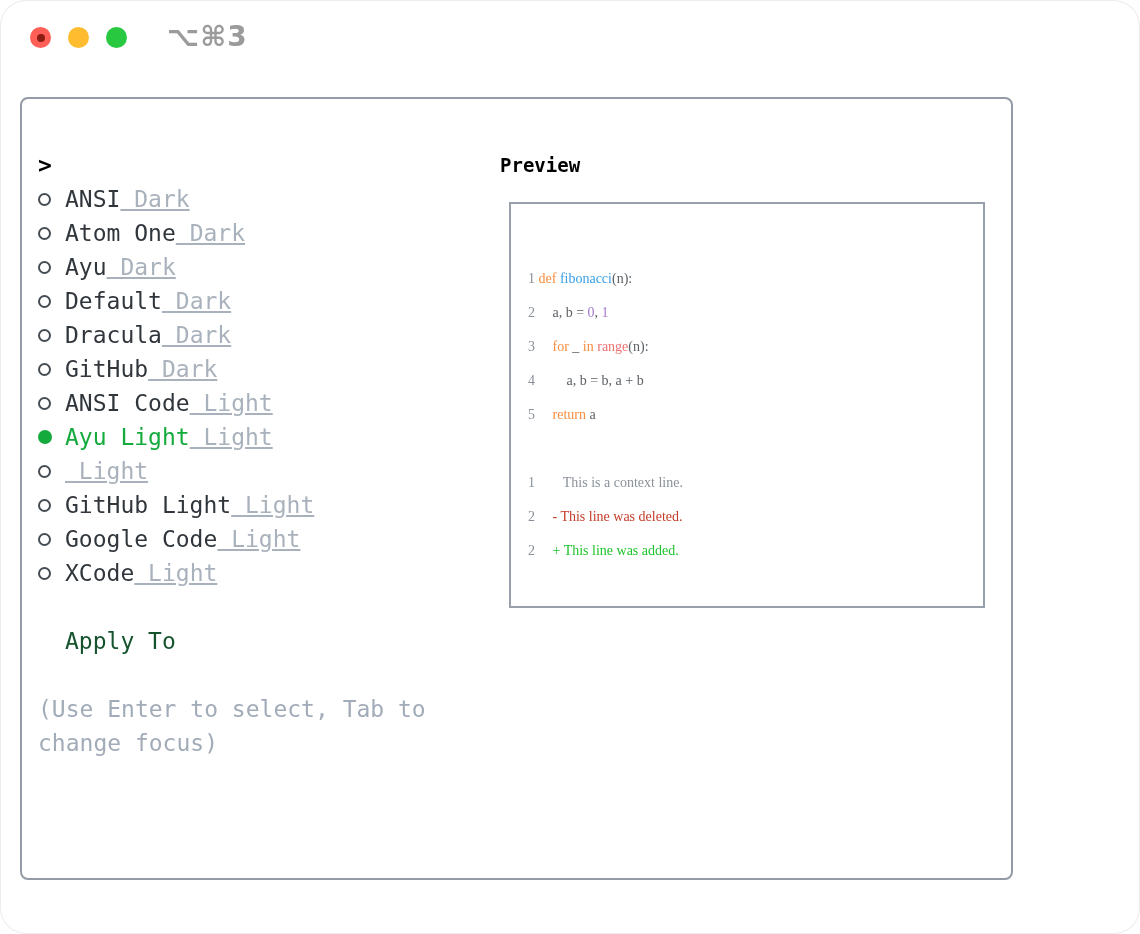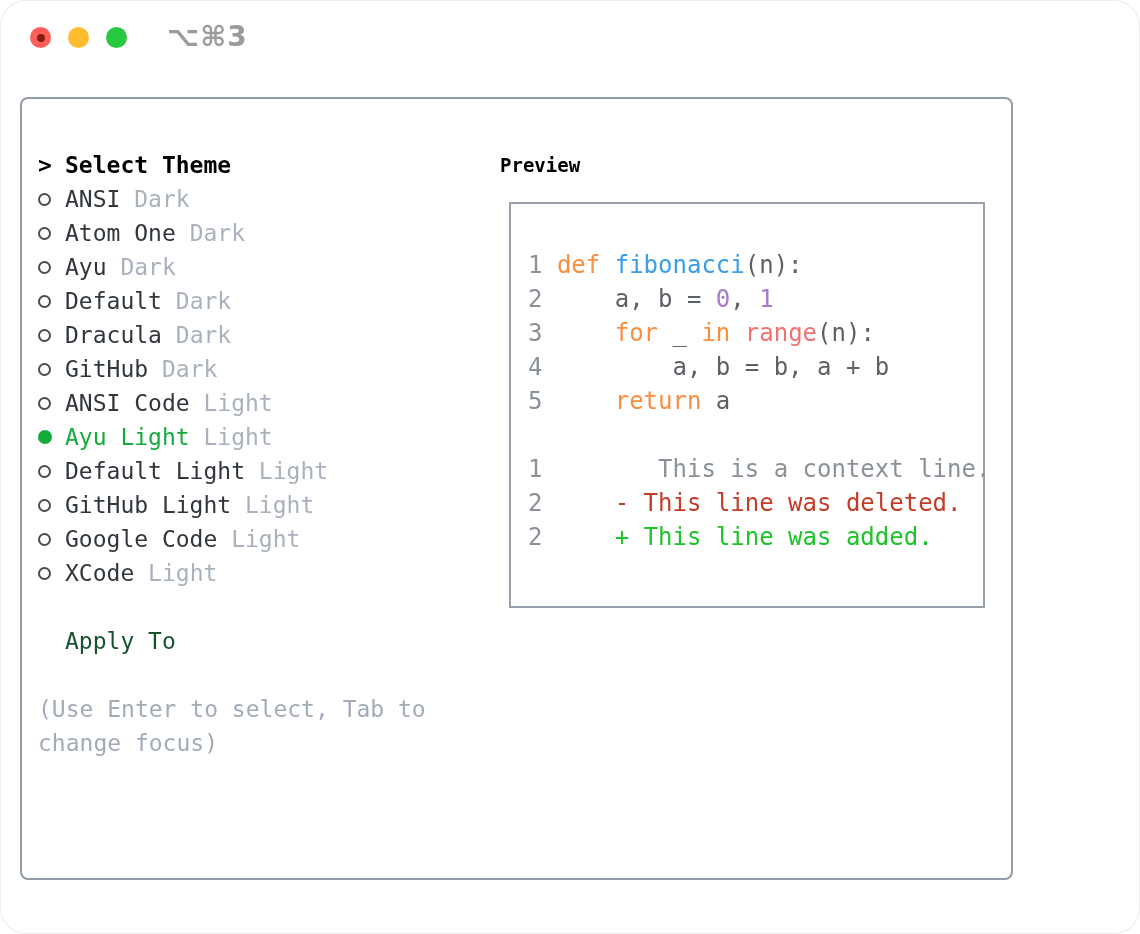--- a/index.html
+++ b/index.html
@@ -33,57 +33,56 @@
     position:absolute;left:38px;top:148px;
     font-size:23px;line-height:34px;color:#30363c;white-space:nowrap;
   }
   .row{height:34px;display:flex;align-items:center;}
   .prefix{display:inline-flex;width:27px;align-items:center;flex:0 0 27px;}
   .header-row{font-weight:bold;color:#000;}
   .apply-header{color:#14532d;}
   .caret{font-weight:bold;color:#000;}
   .dot{width:13px;height:13px;border:2px solid #454c53;border-radius:50%;box-sizing:border-box;}
   .dot.filled{width:14px;height:14px;border:none;background:var(--green);}
-  .variant{color:#a9b2bc;}
+  .variant{color:#a9b2bc;text-decoration:underline;}
   .sel .tname{color:var(--green);}
   .spacer{height:34px;}
   .hint{
     max-width:412px;white-space:normal;color:#a2abb8;line-height:34px;
   }
   
   .preview-label{
     position:absolute;left:500px;top:148px;height:34px;line-height:34px;
     font-size:19px;font-weight:bold;color:#000;
   }
   .preview-box{
     position:absolute;left:509px;top:202px;width:476px;height:406px;
     border:2px solid #98a1ab;box-sizing:border-box;background:#fff;
   }
   .code{
-    position:absolute;left:17px;top:44px;
-    font-size:24px;line-height:34px;white-space:pre;
+    position:absolute;left:17px;top:58px;
+    font-size:14px;line-height:34px;white-space:pre;font-family:Liberation Serif, serif;
   }
   .code-line{height:34px;}
 </style>
 </head>
 <body style="--green: #14ab3c;">
 
 <div class="window">
 
   <div class="traffic close"></div>
   <div class="traffic min"></div>
   <div class="traffic max"></div>
   <div class="win-title">⌥⌘3</div>
 
   <div class="panel"></div>
 
   <div class="left-col">
     <div class="row header-row">
       <span class="prefix caret">&gt;</span>
-      <span>Select Theme</span>
     </div>
 
     <div>
         <div class="row">
           <span class="prefix">
             <span class="dot"></span>
           </span>
           <span class="tname">ANSI</span>
           <span class="variant">&nbsp;Dark</span>
         </div>
@@ -133,21 +132,20 @@
           <span class="prefix">
             <span class="dot filled"></span>
           </span>
           <span class="tname">Ayu Light</span>
           <span class="variant">&nbsp;Light</span>
         </div>
         <div class="row">
           <span class="prefix">
             <span class="dot"></span>
           </span>
-          <span class="tname">Default Light</span>
           <span class="variant">&nbsp;Light</span>
         </div>
         <div class="row">
           <span class="prefix">
             <span class="dot"></span>
           </span>
           <span class="tname">GitHub Light</span>
           <span class="variant">&nbsp;Light</span>
         </div>
         <div class="row">

